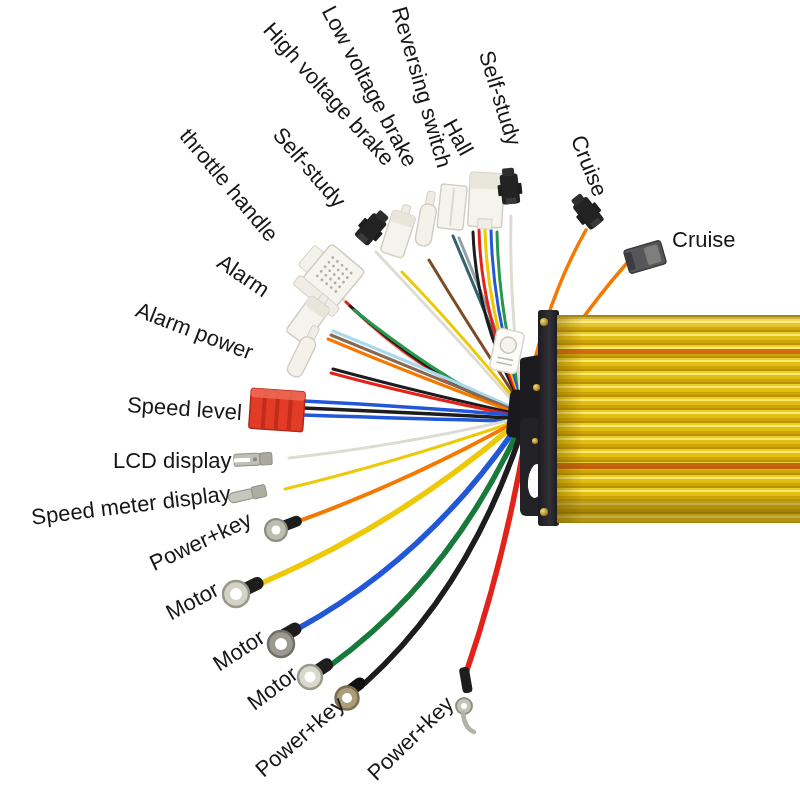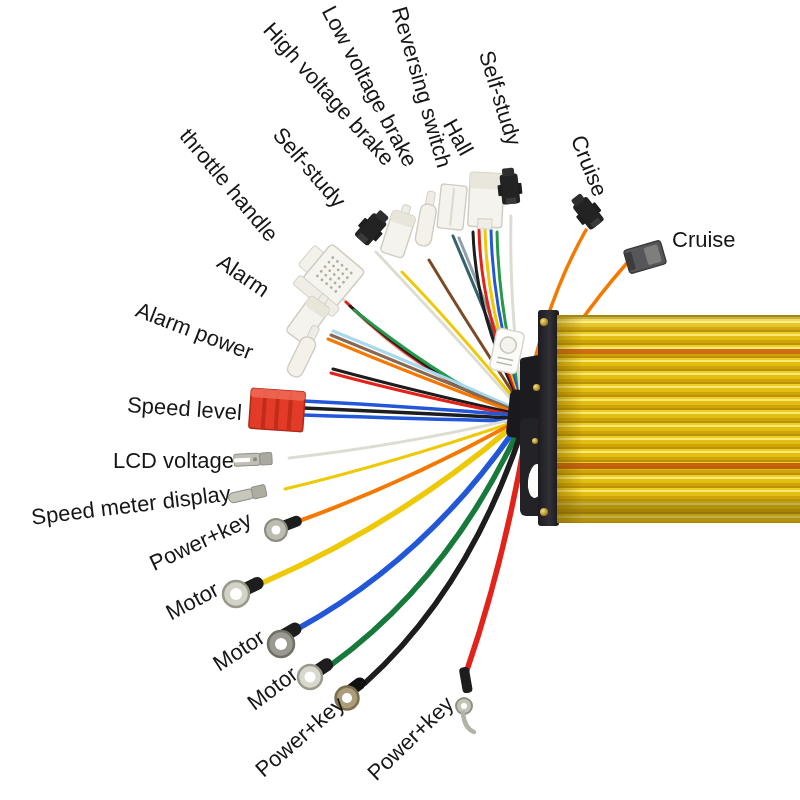--- a/index.html
+++ b/index.html
@@ -274,21 +274,21 @@
   <div class="lbl" style="left:276px;top:18px;transform:rotate(48deg);">High voltage brake</div>
   <div class="lbl" style="left:338px;top:2px;transform:rotate(62deg);">Low voltage brake</div>
   <div class="lbl" style="left:410px;top:4px;transform:rotate(74deg);">Reversing switch</div>
   <div class="lbl" style="left:459px;top:115px;transform:rotate(61deg);">Hall</div>
   <div class="lbl" style="left:497px;top:48px;transform:rotate(73deg);">Self-study</div>
   <div class="lbl" style="left:588px;top:132px;transform:rotate(68deg);">Cruise</div>
   <div class="lbl" style="left:672px;top:228px;">Cruise</div>
   <div class="lbl" style="left:226px;top:250px;transform:rotate(34deg);">Alarm</div>
   <div class="lbl" style="left:141px;top:298px;transform:rotate(21deg);">Alarm power</div>
   <div class="lbl" style="left:128px;top:393px;transform:rotate(4deg);">Speed level</div>
-  <div class="lbl" style="left:113px;top:449px;">LCD voltage</div>
+  <div class="lbl" style="left:113px;top:449px;">LCD display</div>
   <div class="lbl" style="left:30px;top:506px;transform:rotate(-7deg);">Speed meter display</div>
   <div class="lbl" style="left:146px;top:554px;transform:rotate(-25deg);">Power+key</div>
   <div class="lbl" style="left:162px;top:604px;transform:rotate(-28deg);">Motor</div>
   <div class="lbl" style="left:209px;top:656px;transform:rotate(-33deg);">Motor</div>
   <div class="lbl" style="left:243px;top:696px;transform:rotate(-37deg);">Motor</div>
   <div class="lbl" style="left:251px;top:764px;transform:rotate(-41deg);">Power+key</div>
   <div class="lbl" style="left:363px;top:768px;transform:rotate(-44deg);">Power+key</div>
 
 </div>
 

